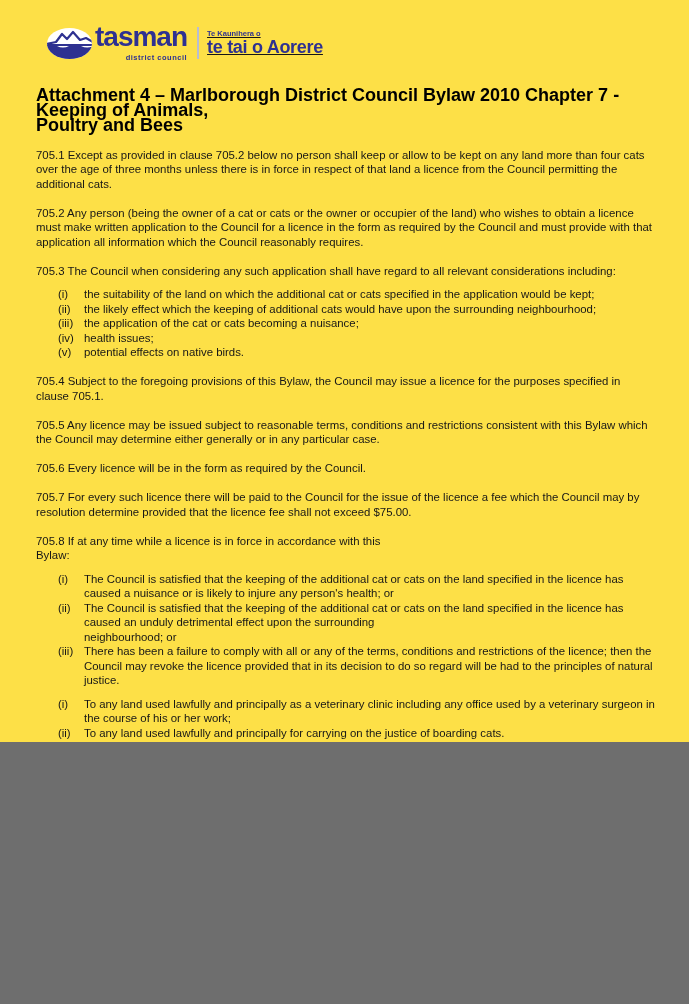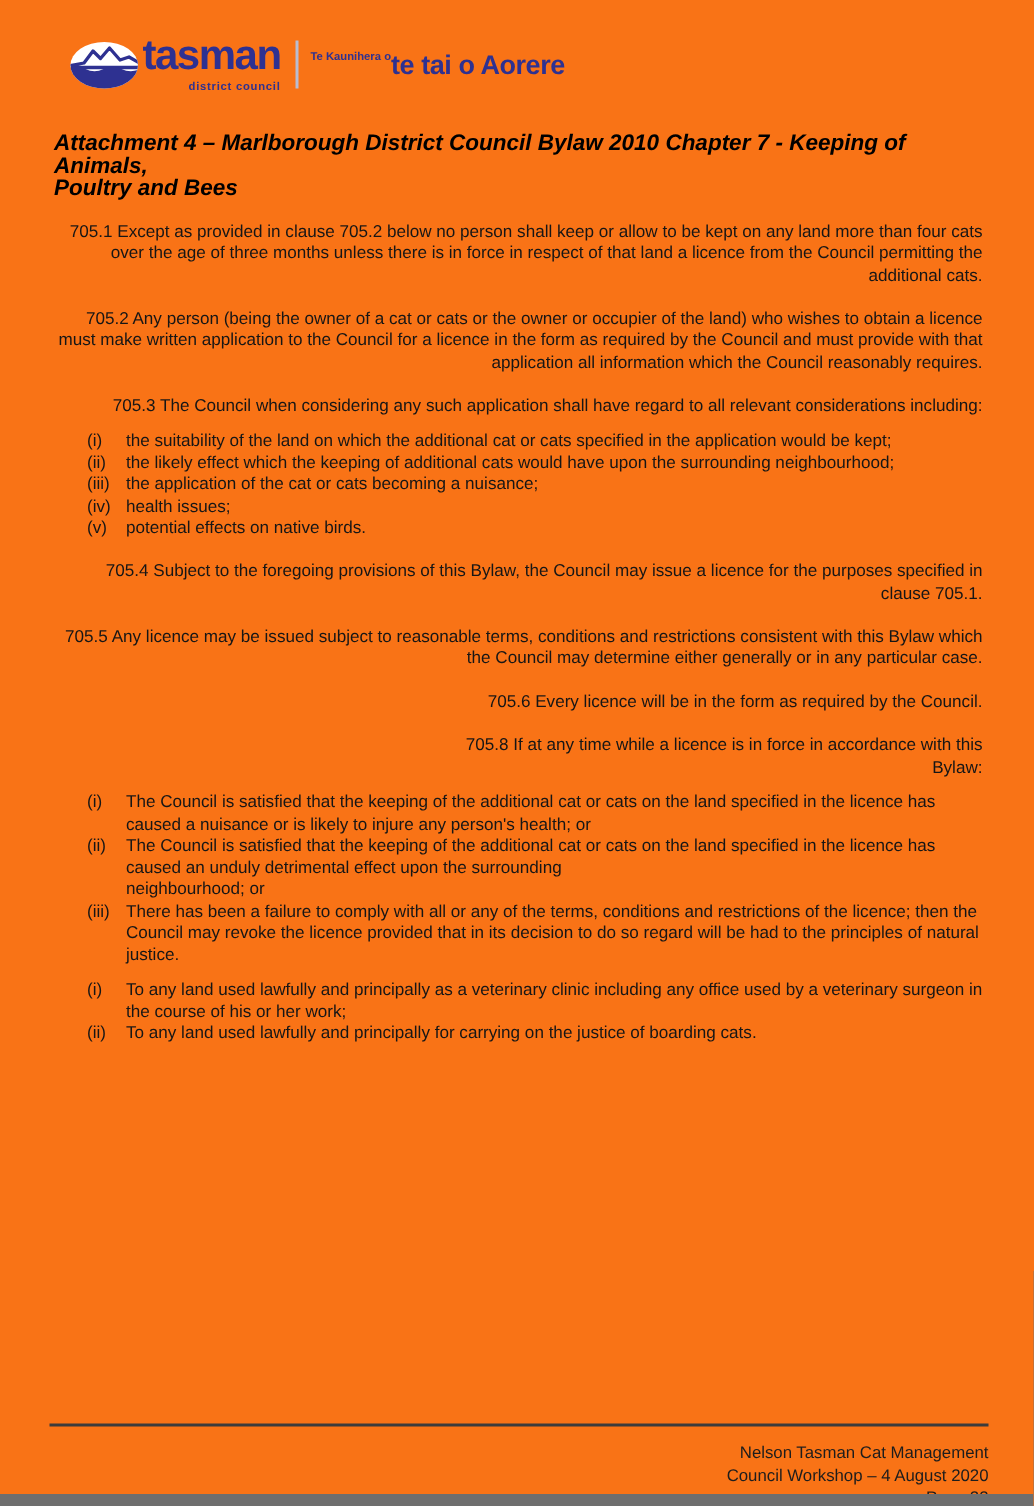--- a/index.html
+++ b/index.html
@@ -1,20 +1,20 @@
 <!DOCTYPE html>
 <html><head>
 <meta charset="utf-8">
 <style>
   html,body{margin:0;padding:0;}
   body{background:#6e6e6e;font-family:"Liberation Sans", sans-serif;}
   .page{
     position:relative;
-    width:689px;height:996px;
-    background:#f97316;
+    width:689px;height:742px;
+    background:#fde047;
     color:#161616;
     overflow:hidden;
     margin:0 auto;
   }
   .content{padding:20px 34px 0 36px;}
 
   
   .logo-row{
     display:flex;align-items:center;
     margin-left:10px;margin-top:2px;height:42px;
@@ -24,31 +24,31 @@
   .logo-name .main{
     font-weight:bold;font-size:28px;line-height:26px;letter-spacing:-1px;
     color:#2e3191;
   }
   .logo-name .sub{
     font-size:7.5px;letter-spacing:.5px;color:#2e3191;margin-top:3px;font-weight:bold;
   }
   .logo-divider{
     width:2px;height:32px;background:#b9bdd1;margin:0 8px 0 10px;flex:none;
   }
-  .logo-maori{display:flex;flex-direction:row;align-items:flex-start;}
+  .logo-maori{display:flex;flex-direction:column;align-items:flex-start;text-decoration:underline;}
   .logo-maori .small{font-size:7.5px;font-weight:bold;color:#2e3191;line-height:8px;}
   .logo-maori .large{font-size:18px;font-weight:bold;color:#2e3191;line-height:19px;letter-spacing:-0.3px;text-align:right;}
 
   
   .doc{font-size:11.4px;line-height:14.5px;}
   .heading{
-    font-weight:bold;font-size:15px;line-height:15px;
-    color:#000;margin:24px 0 0 0;white-space:pre-line;font-style:italic;
+    font-weight:bold;font-size:18px;line-height:15px;
+    color:#000;margin:24px 0 0 0;white-space:pre-line;
   }
-  .para{margin:14.5px 0 0 0;white-space:pre-line;text-align:right;}
+  .para{margin:14.5px 0 0 0;white-space:pre-line;}
   .clause-list{margin:9px 0 0 0;padding-left:22px;}
   .li{display:flex;margin:0;}
   .li .marker{width:26px;flex:none;}
   .li .text{flex:1;white-space:pre-line;}
 
   
   .footer{
     position:absolute;left:33px;right:30px;top:949px;
     border-top:2.5px solid #3c3c3c;
     padding-top:11px;
@@ -115,20 +115,21 @@
         </div>
         <div class="li">
           <span class="marker">(v)</span>
           <span class="text">potential effects on native birds.</span>
         </div>
       </div>
 
       <p class="para">705.4 Subject to the foregoing provisions of this Bylaw, the Council may issue a licence for the purposes specified in clause 705.1.</p>
       <p class="para">705.5 Any licence may be issued subject to reasonable terms, conditions and restrictions consistent with this Bylaw which the Council may determine either generally or in any particular case.</p>
       <p class="para">705.6 Every licence will be in the form as required by the Council.</p>
+      <p class="para">705.7 For every such licence there will be paid to the Council for the issue of the licence a fee which the Council may by resolution determine provided that the licence fee shall not exceed $75.00.</p>
       <p class="para">705.8 If at any time while a licence is in force in accordance with this
 Bylaw:</p>
 
       <div class="clause-list">
         <div class="li">
           <span class="marker">(i)</span>
           <span class="text">The Council is satisfied that the keeping of the additional cat or cats on the land specified in the licence has caused a nuisance or is likely to injure any person's health; or</span>
         </div>
         <div class="li">
           <span class="marker">(ii)</span>

